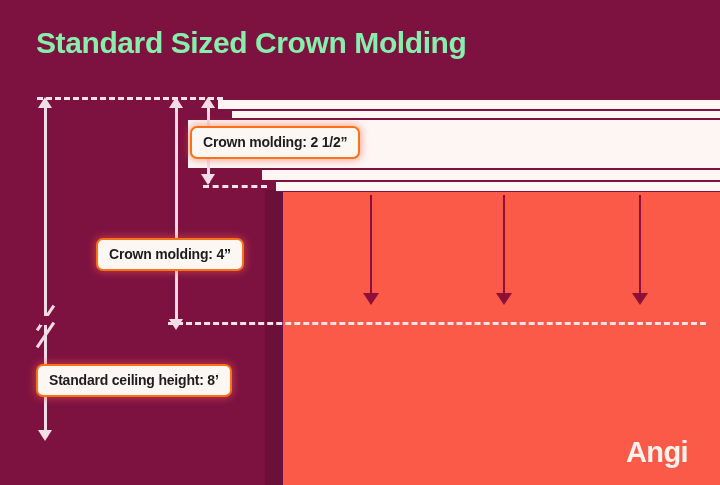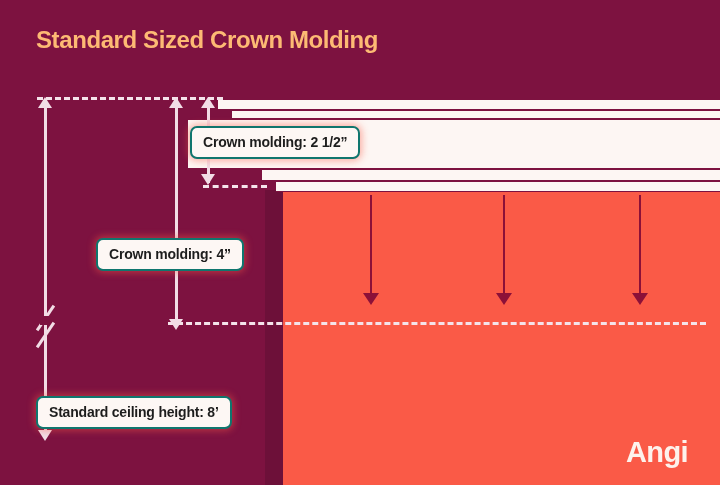--- a/index.html
+++ b/index.html
@@ -34,23 +34,23 @@
     position: absolute;
     left: 283px; top: 191px;
     width: 437px; height: 294px;
     background: #fa5a47;
   }
 
   
   .title {
     position: absolute;
     left: 36px; top: 26px;
-    font-size: 24px;
+    font-size: 30px;
     font-weight: bold;
-    color: #fdba74;
+    color: #86efac;
     letter-spacing: -0.4px;
     white-space: nowrap;
     font-stretch: condensed;
   }
 
   
   .molding-wrap {
     position: absolute;
     left: 0; top: 0;
     width: 720px; height: 200px;
@@ -147,28 +147,28 @@
   .pill {
     position: absolute;
     display: inline-flex;
     align-items: center;
     background: #fdf7f4;
     color: #1d1d1d;
     font-size: 14px;
     font-weight: bold;
     letter-spacing: -0.2px;
     white-space: nowrap;
-    border: 2px solid #0f766e;
+    border: 2px solid #f97316;
     border-radius: 7px;
     padding: 6px 11px 7px;
     box-shadow: 0 0 7px 2px rgba(250,90,71,0.45);
   }
   .pill-two     { left: 190px; top: 126px; }
   .pill-six     { left: 96px;  top: 238px; }
-  .pill-ceiling { left: 36px;  top: 364px; margin-top: 32px; }
+  .pill-ceiling { left: 36px;  top: 364px; }
 
   
   .angi {
     position: absolute;
     right: 32px; bottom: 16px;
     font-size: 29px;
     font-weight: bold;
     color: #fdf2ec;
     letter-spacing: -0.6px;
     font-style: normal;

